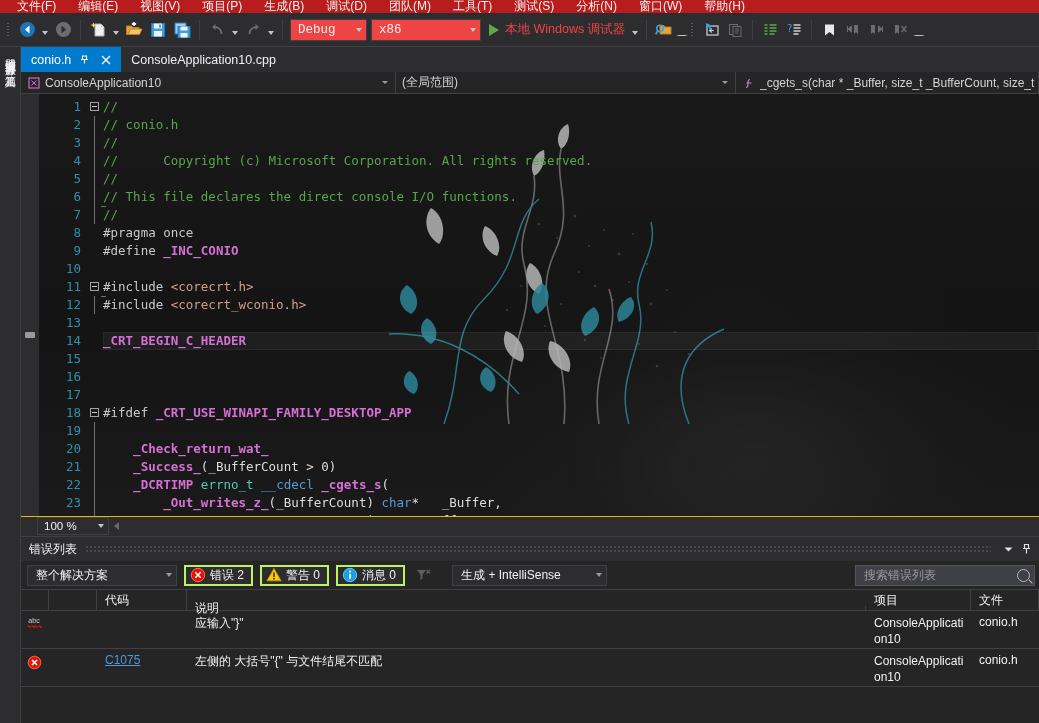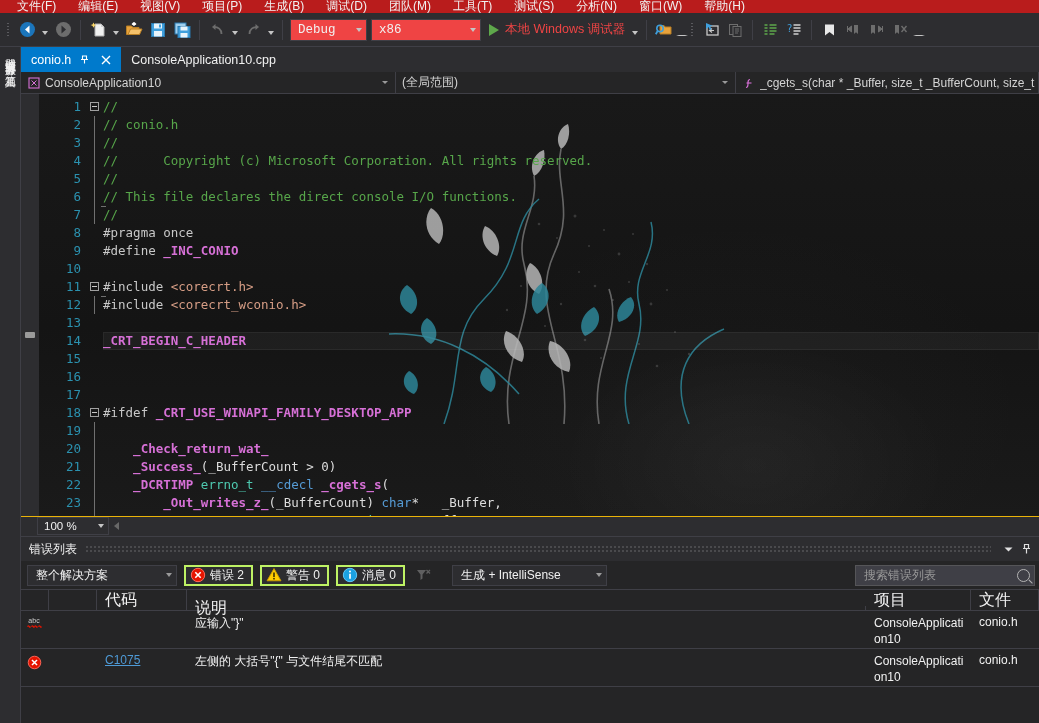--- a/index.html
+++ b/index.html
@@ -285,21 +285,21 @@
   .err-search .mag::after {
     content:""; position:absolute; right:-4px; bottom:-2px; width:5px; height:1.4px;
     background:#b4b4b4; transform: rotate(45deg);
   }
 
   
   .err-table { flex: 1 1 auto; display: flex; flex-direction: column; min-height: 0; }
   .err-head {
     height: 22px; flex: 0 0 22px; display: flex; align-items: stretch;
     background: #252526; border-bottom: 1px solid #3f3f46; border-top: 1px solid #3f3f46;
-    font-size: 16px; color: #f1f1f1;
+    font-size: 12px; color: #f1f1f1;
   }
   .err-head .hc {
     display: flex; align-items: center; padding-left: 8px;
     border-right: 1px solid #3f3f46; cursor: default; white-space: nowrap;
   }
   .hc-icon { width: 28px; flex: 0 0 28px; }
   .hc-num  { width: 48px; flex: 0 0 48px; }
   .hc-code { width: 90px; flex: 0 0 90px; }
   .hc-desc { flex: 1 1 auto; min-width: 0; margin-top: 16px; }
   .hc-proj { width: 105px; flex: 0 0 105px; }

